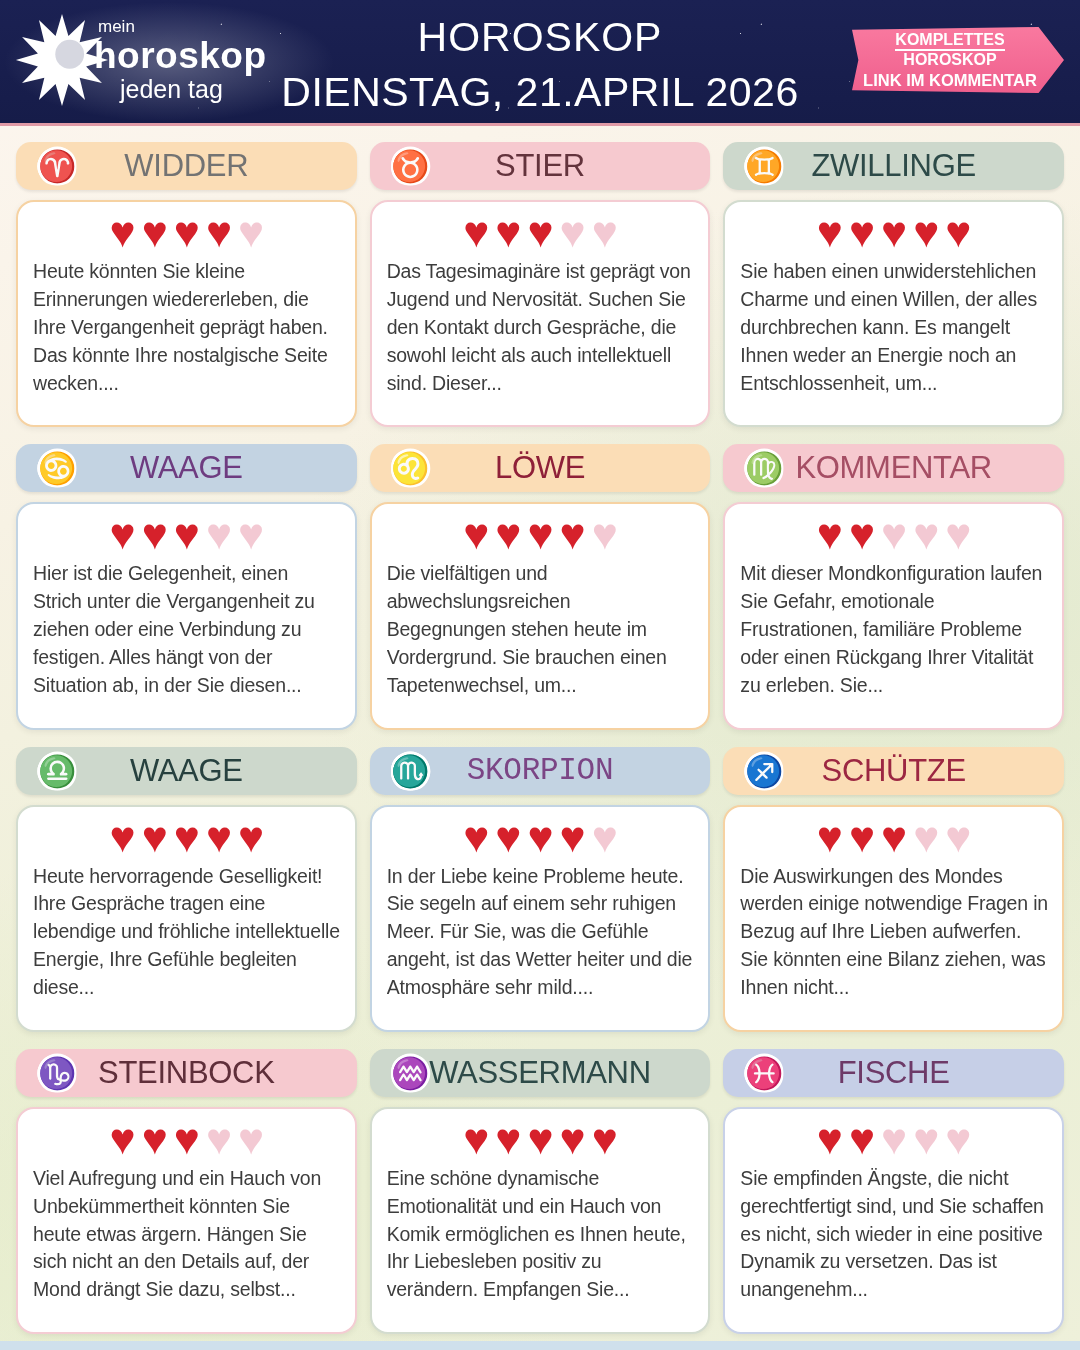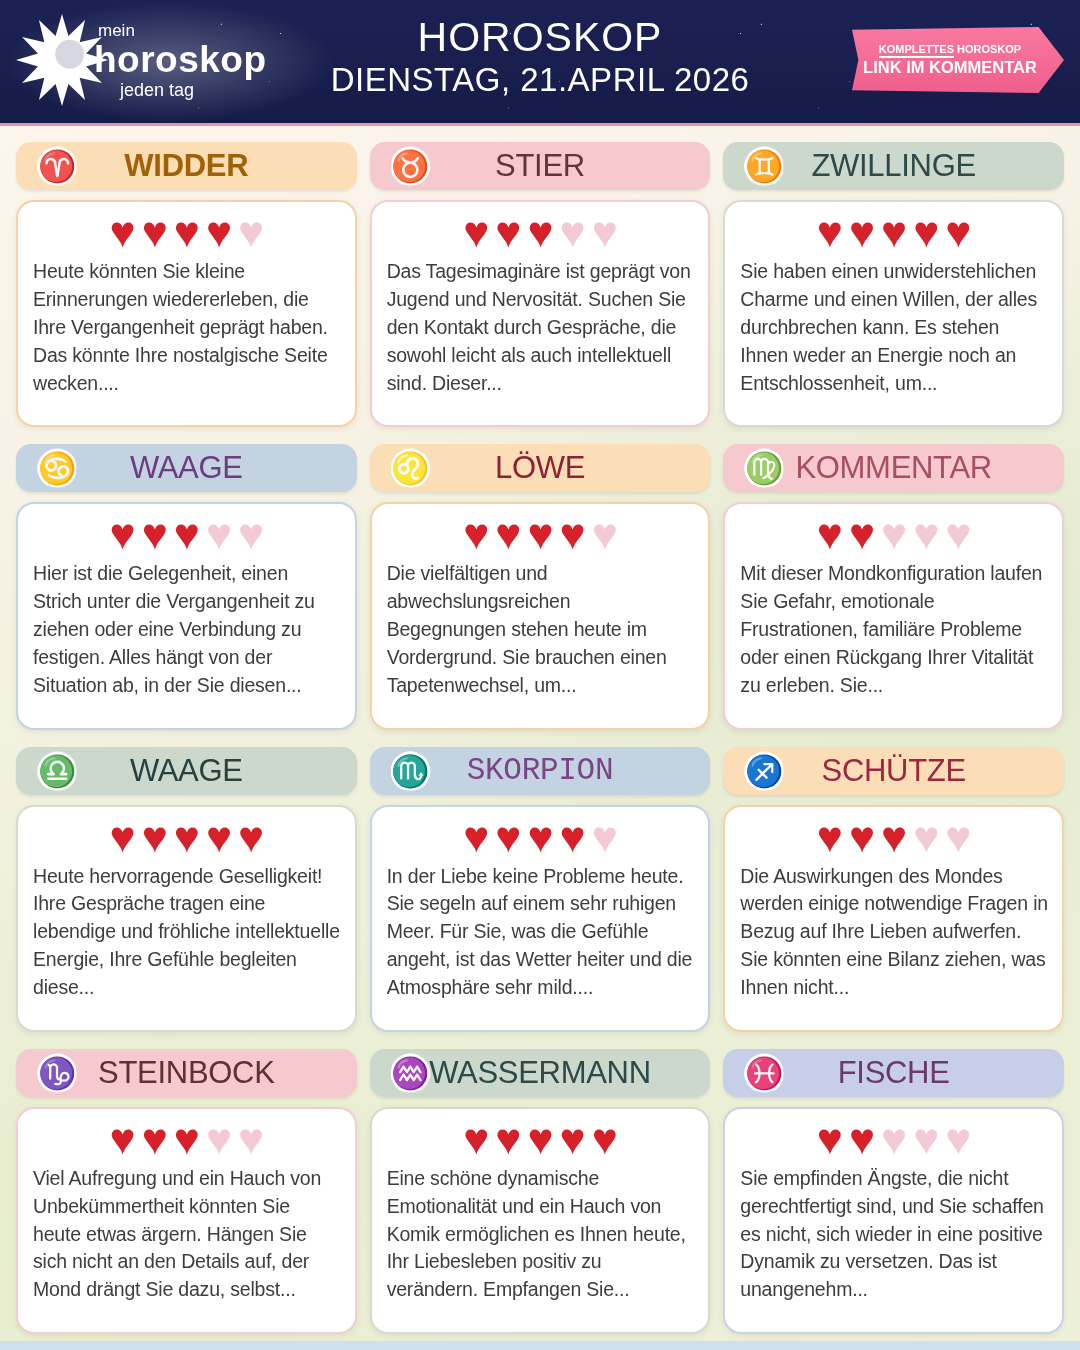--- a/index.html
+++ b/index.html
@@ -23,36 +23,36 @@
       linear-gradient(#1b2153,#161c49);
     background-size:230px 120px,310px 150px,270px 135px,350px 160px,290px 140px,100% 100%;
   }
   .logo{position:absolute;left:14px;top:12px;display:flex;align-items:center;color:#fff;}
   .logo::before{content:"";position:absolute;left:-10px;top:-10px;width:330px;height:120px;
     background:radial-gradient(closest-side,rgba(255,255,255,.28),transparent);}
   .logo-sun{width:96px;height:96px;flex:0 0 auto;margin-right:-16px;position:relative;}
   .logo-text{position:relative;line-height:1;}
   .logo-mein{font-size:17px;margin-left:4px;}
   .logo-horoskop{font-size:37px;font-weight:bold;letter-spacing:.5px;margin-top:2px;}
-  .logo-jedentag{font-size:18px;margin-left:26px;margin-top:3px;}
+  .logo-jedentag{font-size:25px;margin-left:26px;margin-top:3px;}
   .main-title{
     position:absolute;left:50%;top:14px;transform:translateX(-50%);
     color:#fff;text-align:center;white-space:nowrap;
   }
   .main-title .t1{font-size:41px;letter-spacing:1px;}
-  .main-title .t2{font-size:33px;letter-spacing:.5px;}
+  .main-title .t2{font-size:41px;letter-spacing:.5px;margin-top:8px;}
   .ribbon{
     position:absolute;right:16px;top:27px;width:212px;height:66px;
     background:linear-gradient(180deg,#f9799f,#ef5f8d);
     clip-path:polygon(0 4%,88% 0,100% 50%,88% 100%,0 96%,3% 50%);
     display:flex;flex-direction:column;align-items:center;justify-content:center;
     color:#fff;font-weight:bold;text-align:center;line-height:1.25;
     padding-right:16px;box-sizing:border-box;
   }
-  .ribbon .r1{font-size:11px;}
+  .ribbon .r1{font-size:16px;}
   .ribbon .r1 .u{border-bottom:2px solid #fff;padding-bottom:1px;}
   .ribbon .r2{font-size:16.5px;}
   
   .grid{
     position:relative;display:grid;height:1192px;
     grid-template-columns:repeat(3,1fr);grid-template-rows:repeat(4,1fr);
     column-gap:13px;row-gap:17px;padding:16px 16px 8px 16px;
   }
   .cell{display:flex;flex-direction:column;min-height:0;}
   .pill{
@@ -119,21 +119,21 @@
   <div class="ribbon">
     <div class="r1"><span class="u">KOMPLETTES</span><span> HOROSKOP</span></div>
     <div class="r2">LINK IM KOMMENTAR</div>
   </div>
 </div>
 
 <div class="grid">
   <div class="cell theme-peach">
     <div class="pill">
       <span class="sign-icon" style="color: rgb(224, 131, 47);">♈</span>
-      <span class="sign-title" style="color: #a16207; font-weight: bold;">WIDDER</span>
+      <span class="sign-title" style="color: #737373;">WIDDER</span>
     </div>
     <div class="card">
       <div class="hearts"><span class="heart filled">♥</span><span class="heart filled">♥</span><span class="heart filled">♥</span><span class="heart filled">♥</span><span class="heart empty">♥</span></div>
       <div class="sign-text">Heute könnten Sie kleine Erinnerungen wiedererleben, die Ihre Vergangenheit geprägt haben. Das könnte Ihre nostalgische Seite wecken....</div>
     </div>
   </div>
 
   <div class="cell theme-pink">
     <div class="pill">
       <span class="sign-icon" style="color: rgb(122, 51, 68);">♉</span>
@@ -145,21 +145,21 @@
     </div>
   </div>
 
   <div class="cell theme-sage">
     <div class="pill">
       <span class="sign-icon" style="color: rgb(79, 141, 134);">♊</span>
       <span class="sign-title" style="color: rgb(45, 74, 72);">ZWILLINGE</span>
     </div>
     <div class="card">
       <div class="hearts"><span class="heart filled">♥</span><span class="heart filled">♥</span><span class="heart filled">♥</span><span class="heart filled">♥</span><span class="heart filled">♥</span></div>
-      <div class="sign-text">Sie haben einen unwiderstehlichen Charme und einen Willen, der alles durchbrechen kann. Es stehen Ihnen weder an Energie noch an Entschlossenheit, um...</div>
+      <div class="sign-text">Sie haben einen unwiderstehlichen Charme und einen Willen, der alles durchbrechen kann. Es mangelt Ihnen weder an Energie noch an Entschlossenheit, um...</div>
     </div>
   </div>
 
   <div class="cell theme-blue">
     <div class="pill">
       <span class="sign-icon" style="color: rgb(138, 100, 168);">♋</span>
       <span class="sign-title" style="color: rgb(110, 60, 128);">WAAGE</span>
     </div>
     <div class="card">
       <div class="hearts"><span class="heart filled">♥</span><span class="heart filled">♥</span><span class="heart filled">♥</span><span class="heart empty">♥</span><span class="heart empty">♥</span></div>

